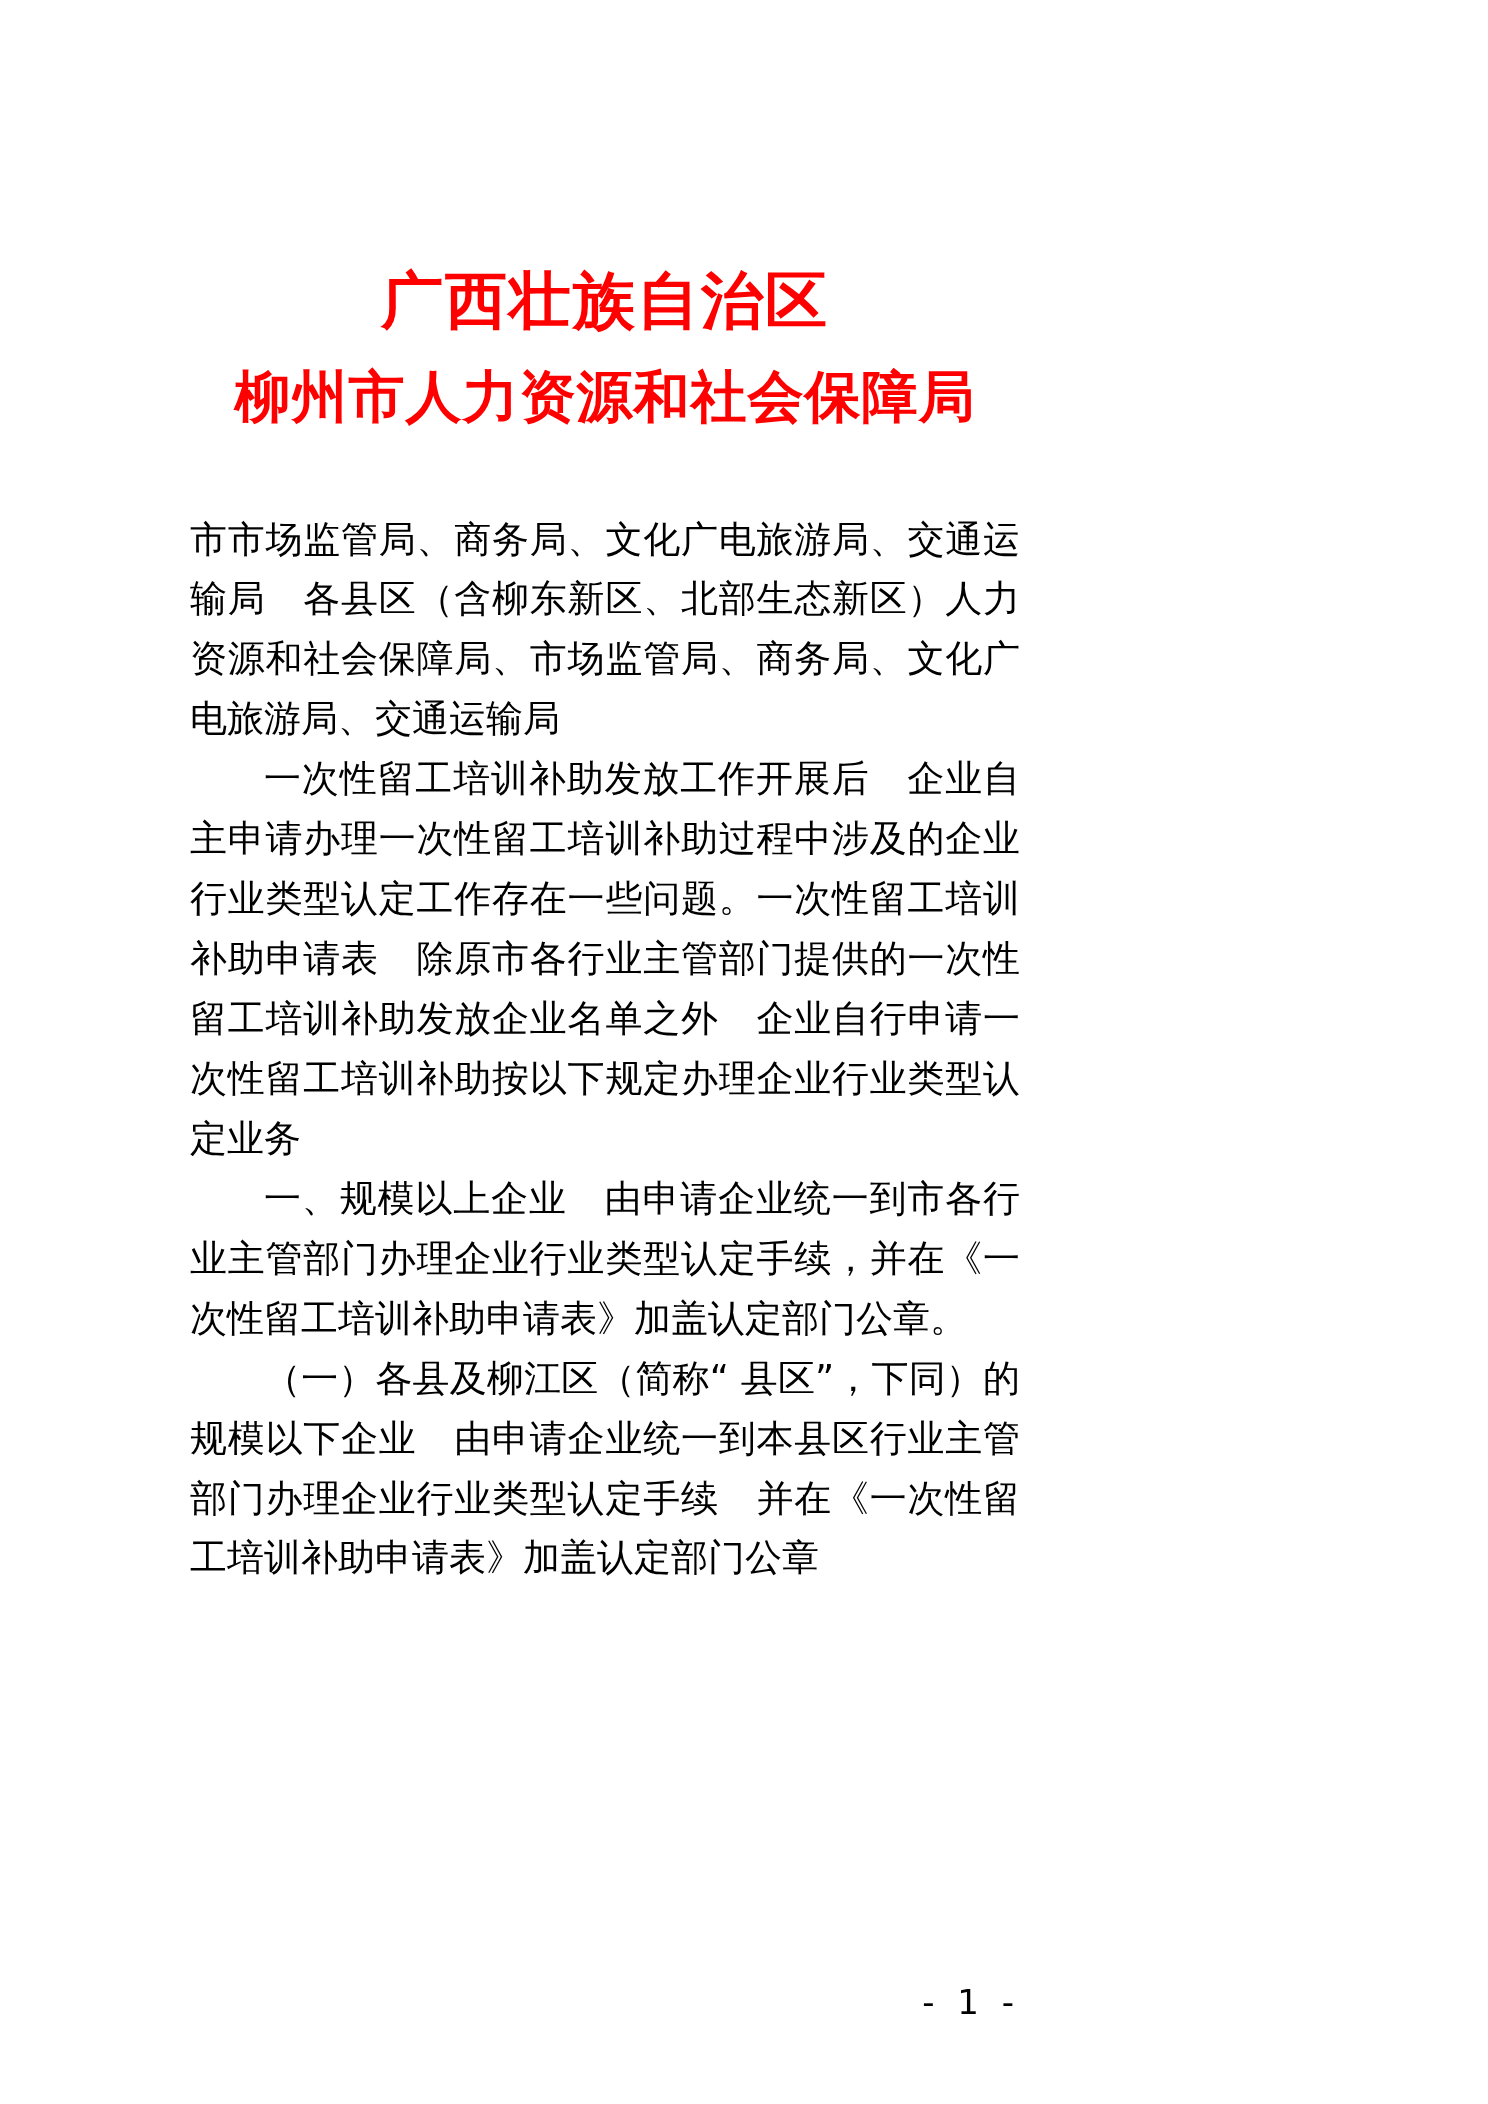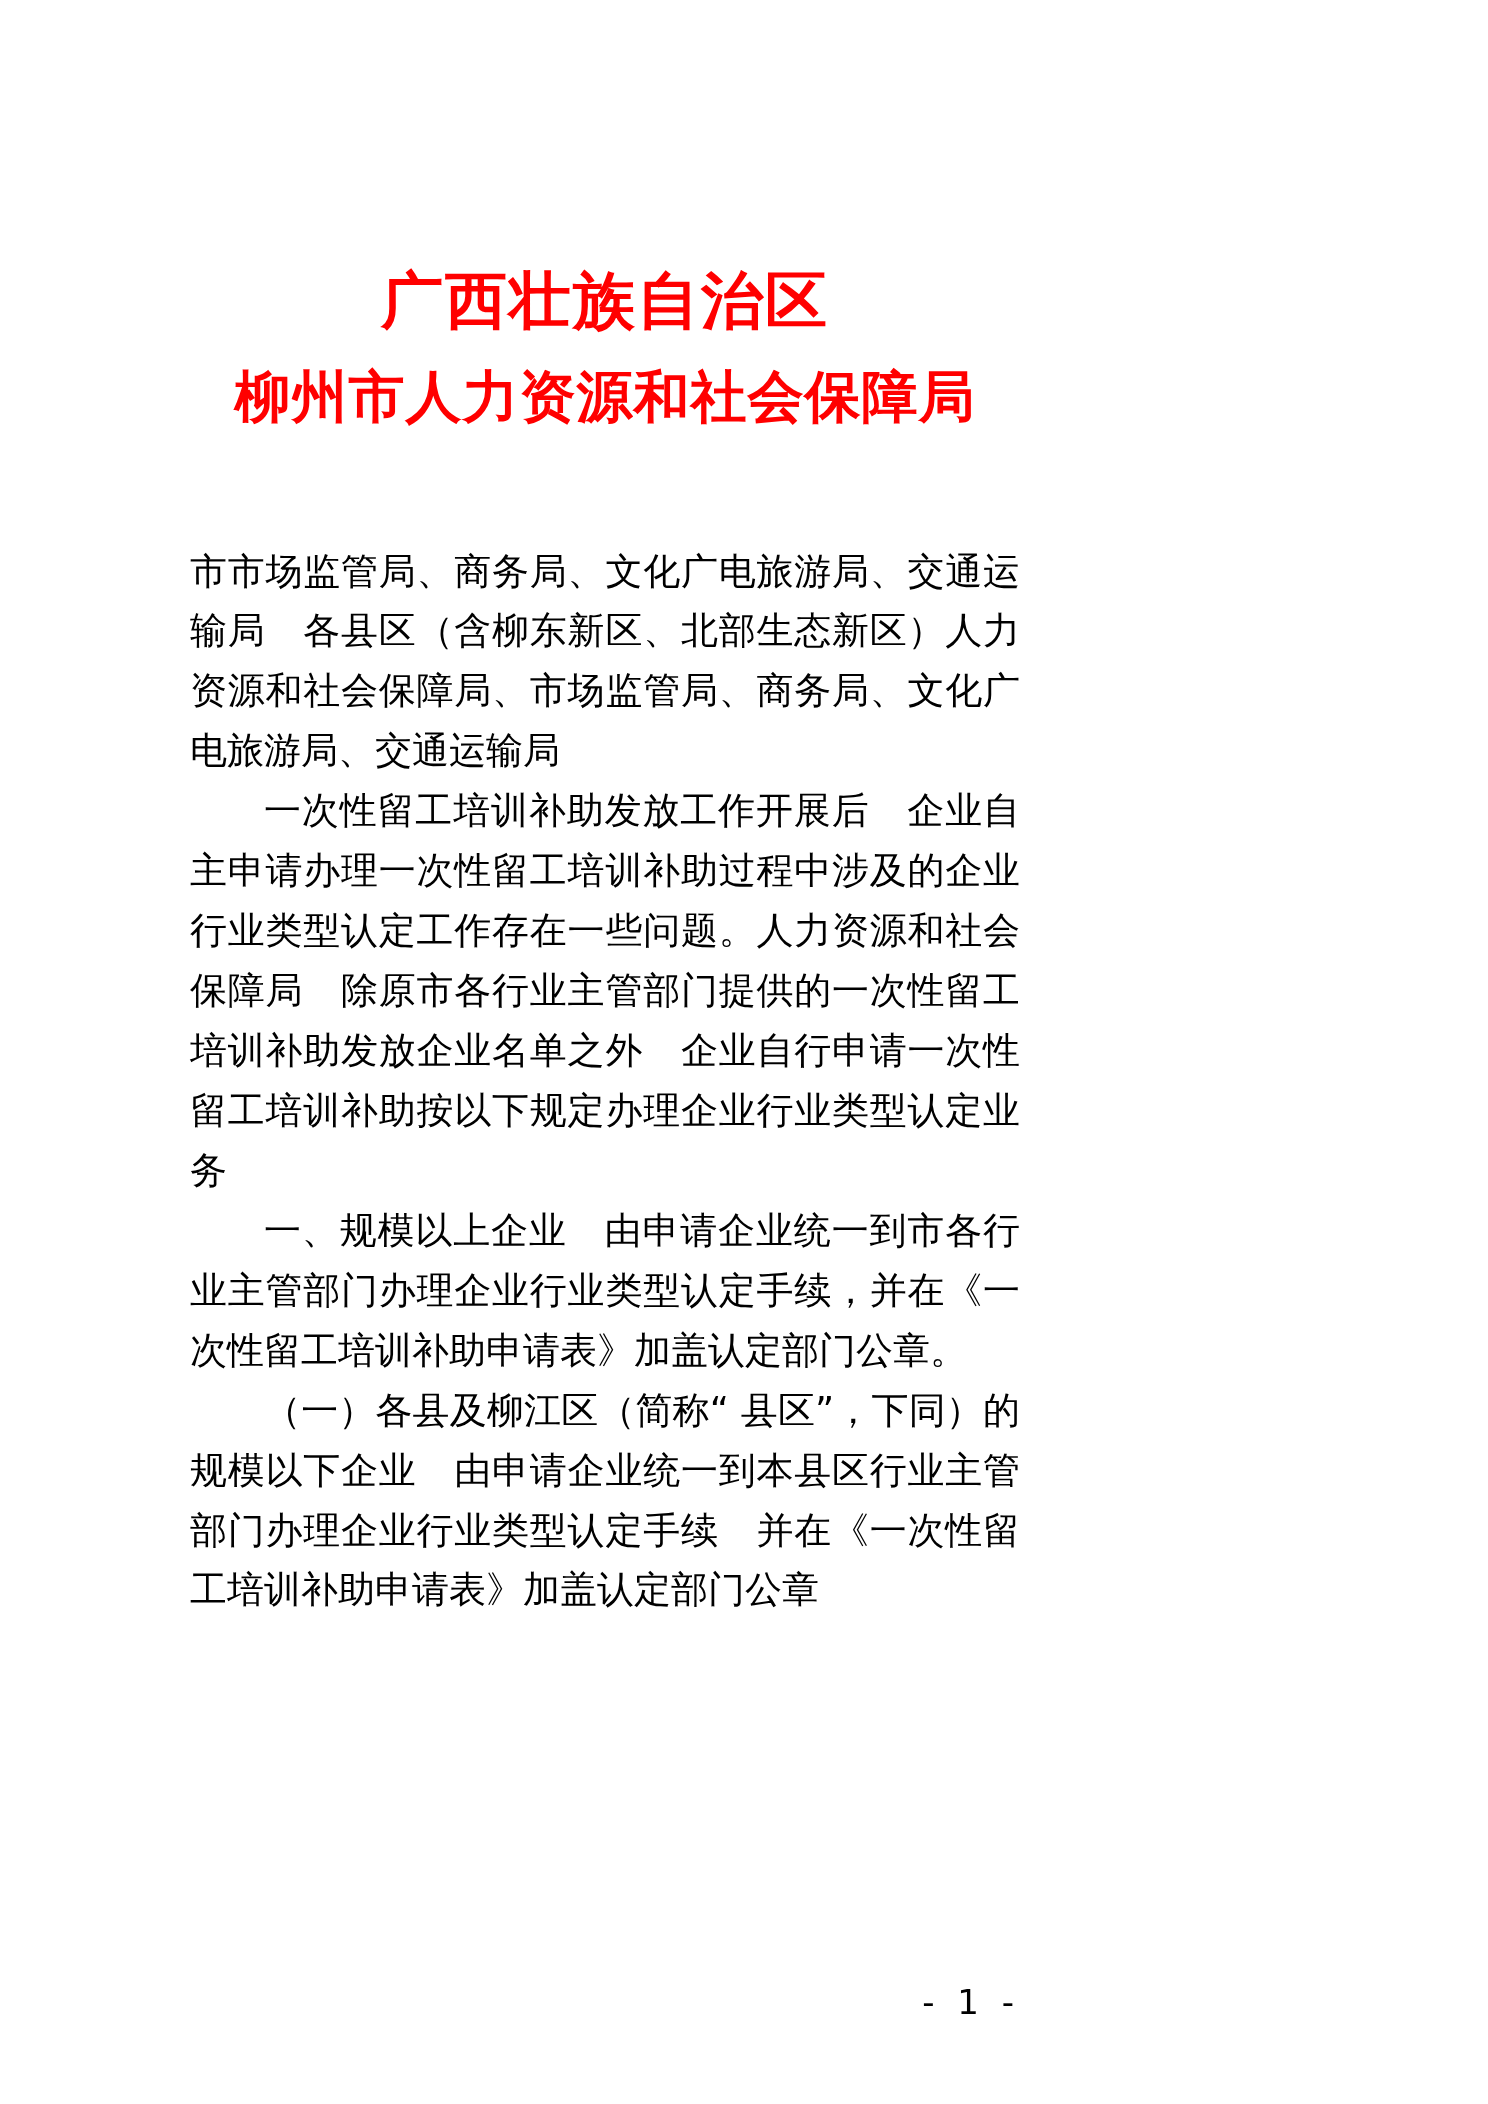--- a/index.html
+++ b/index.html
@@ -44,21 +44,21 @@
     text-align: center;
     font-size: 43px;
     line-height: 1.45;
     font-family: "DejaVu Sans", "Liberation Sans", sans-serif;
     font-weight: bold;
     color: #000;
     margin-top: 70px;
     letter-spacing: 1px;
   }
   .body-text {
-    margin-top: 110px;
+    margin-top: 78px;
     font-size: 37px;
     line-height: 1.62;
     font-family: "DejaVu Sans", "Liberation Sans", sans-serif;
     color: #000;
     text-align: justify;
     letter-spacing: 0px;
   }
   .body-text p {
     margin: 0 0 0 0;
   }
@@ -81,20 +81,20 @@
 <div class="page">
 
   <div class="masthead">
     <div class="masthead-line1">广西壮族自治区</div>
     <div class="masthead-line2">柳州市人力资源和社会保障局</div>
   </div>
 
 
   <div class="body-text">
     <p>市市场监管局、商务局、文化广电旅游局、交通运输局　各县区（含柳东新区、北部生态新区）人力资源和社会保障局、市场监管局、商务局、文化广电旅游局、交通运输局</p>
-    <p class="indent2">一次性留工培训补助发放工作开展后　企业自主申请办理一次性留工培训补助过程中涉及的企业行业类型认定工作存在一些问题。人力资源和社会保障局　除原市各行业主管部门提供的一次性留工培训补助发放企业名单之外　企业自行申请一次性留工培训补助按以下规定办理企业行业类型认定业务</p>
+    <p class="indent2">一次性留工培训补助发放工作开展后　企业自主申请办理一次性留工培训补助过程中涉及的企业行业类型认定工作存在一些问题。一次性留工培训补助申请表　除原市各行业主管部门提供的一次性留工培训补助发放企业名单之外　企业自行申请一次性留工培训补助按以下规定办理企业行业类型认定业务</p>
     <p class="indent2">一、规模以上企业　由申请企业统一到市各行业主管部门办理企业行业类型认定手续，并在《一次性留工培训补助申请表》加盖认定部门公章。</p>
     <p class="indent2">（一）各县及柳江区（简称“ 县区”，下同）的规模以下企业　由申请企业统一到本县区行业主管部门办理企业行业类型认定手续　并在《一次性留工培训补助申请表》加盖认定部门公章</p>
   </div>
 
   <div class="page-number">- 1 -</div>
 
 </div>
 
 </body></html>

